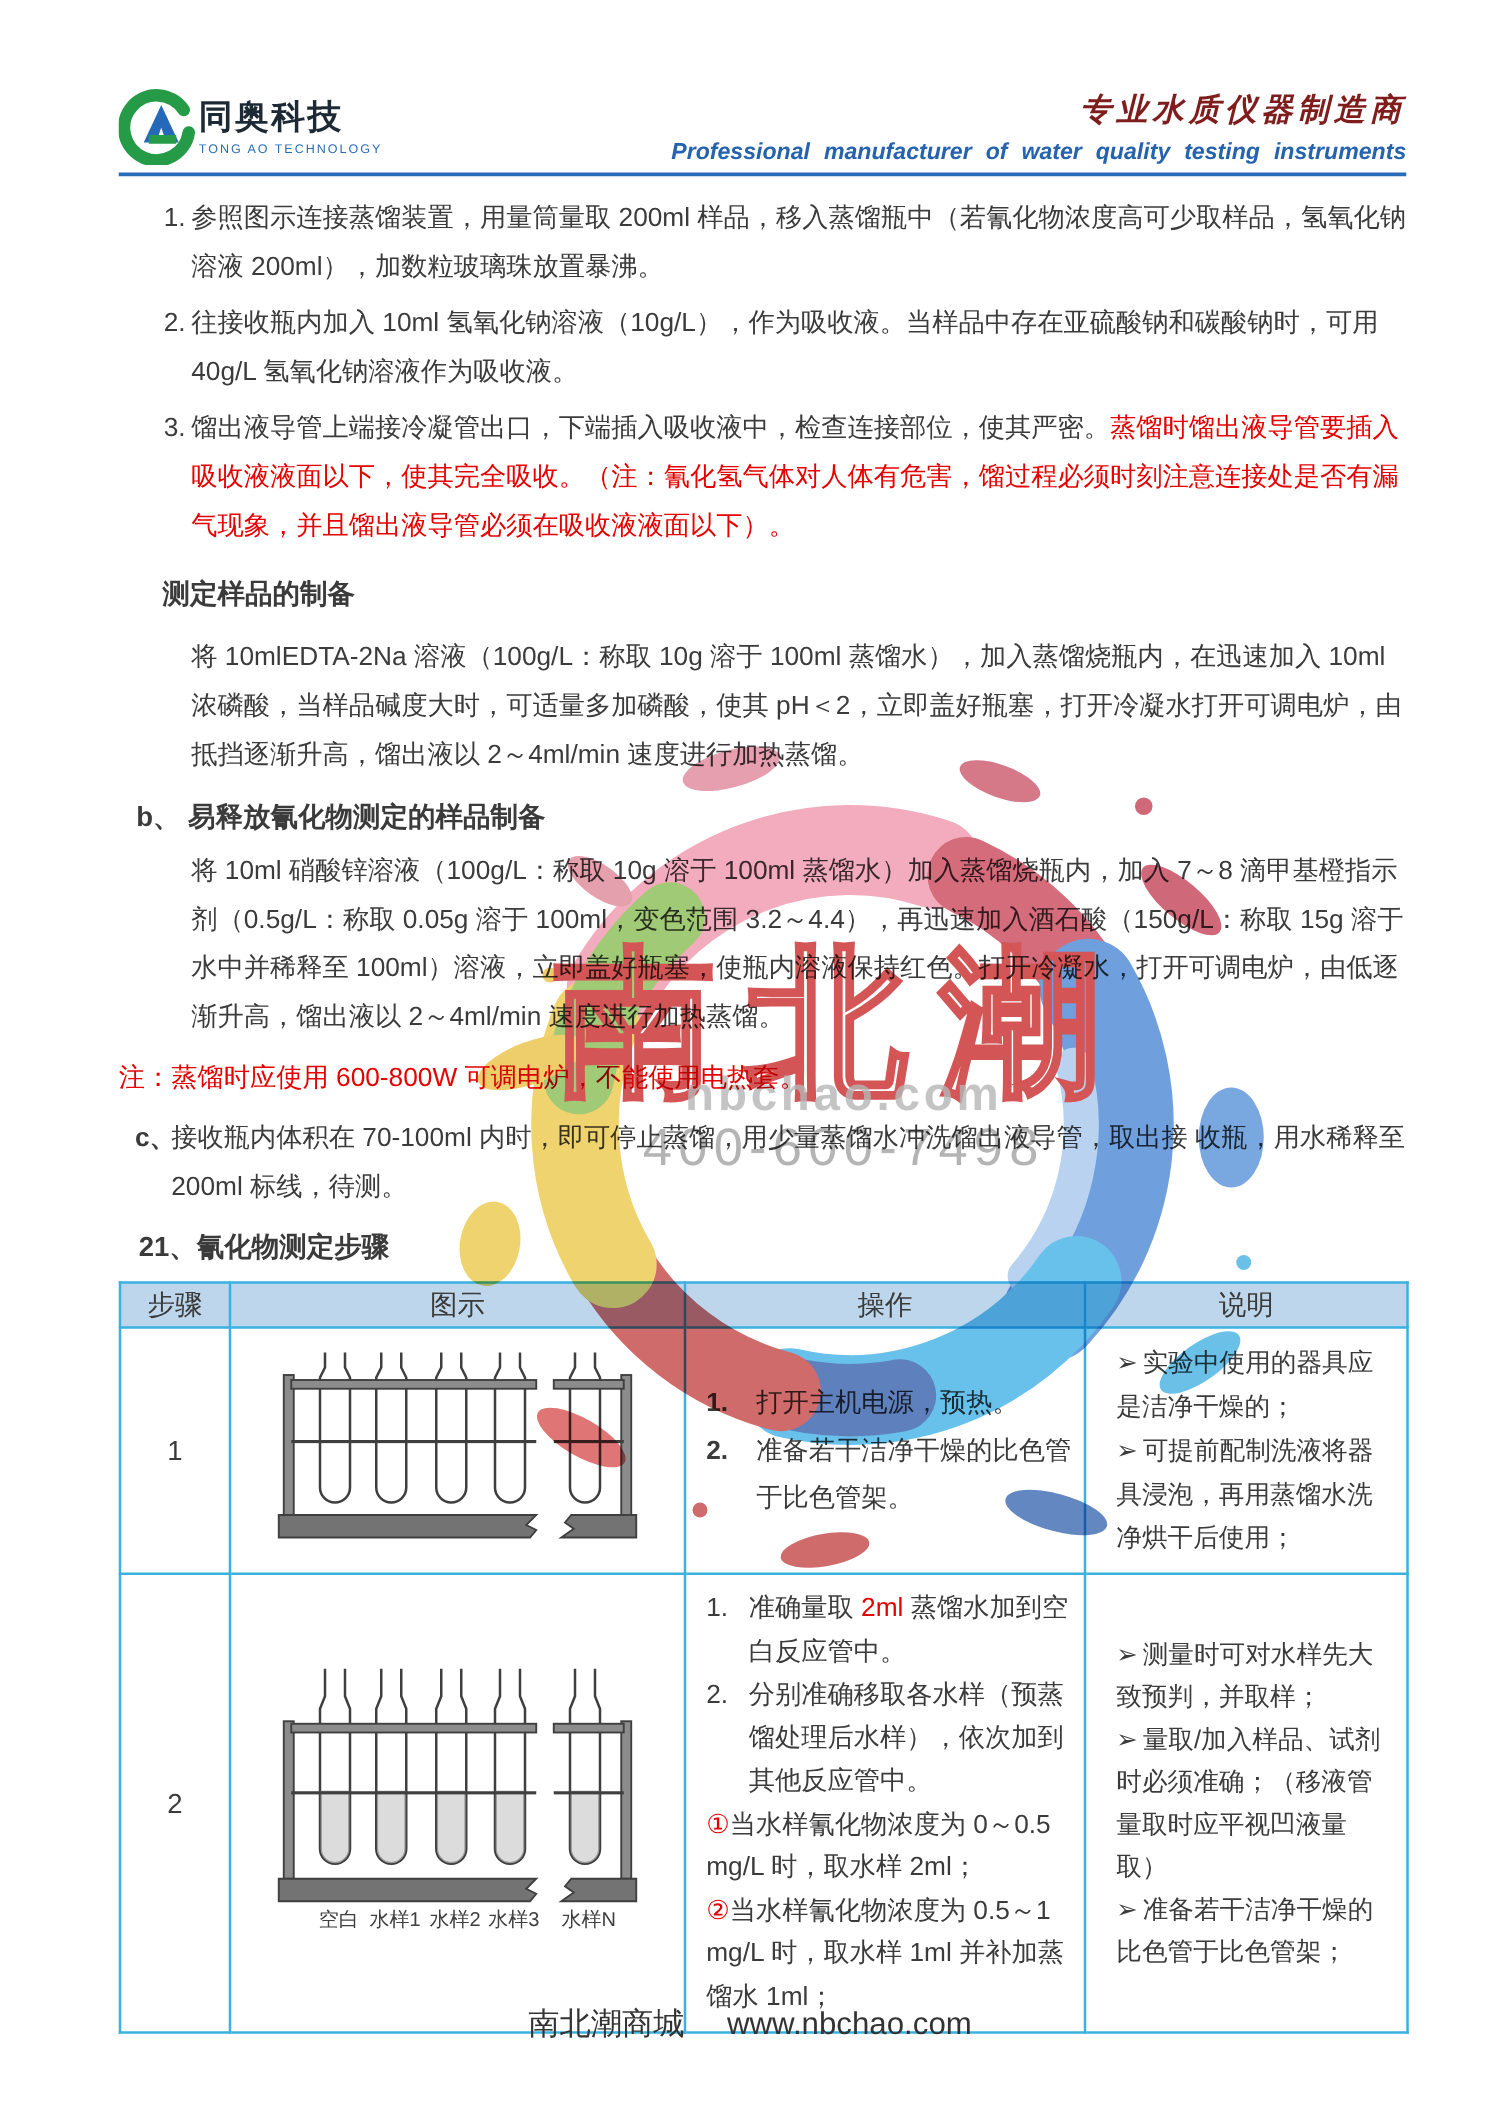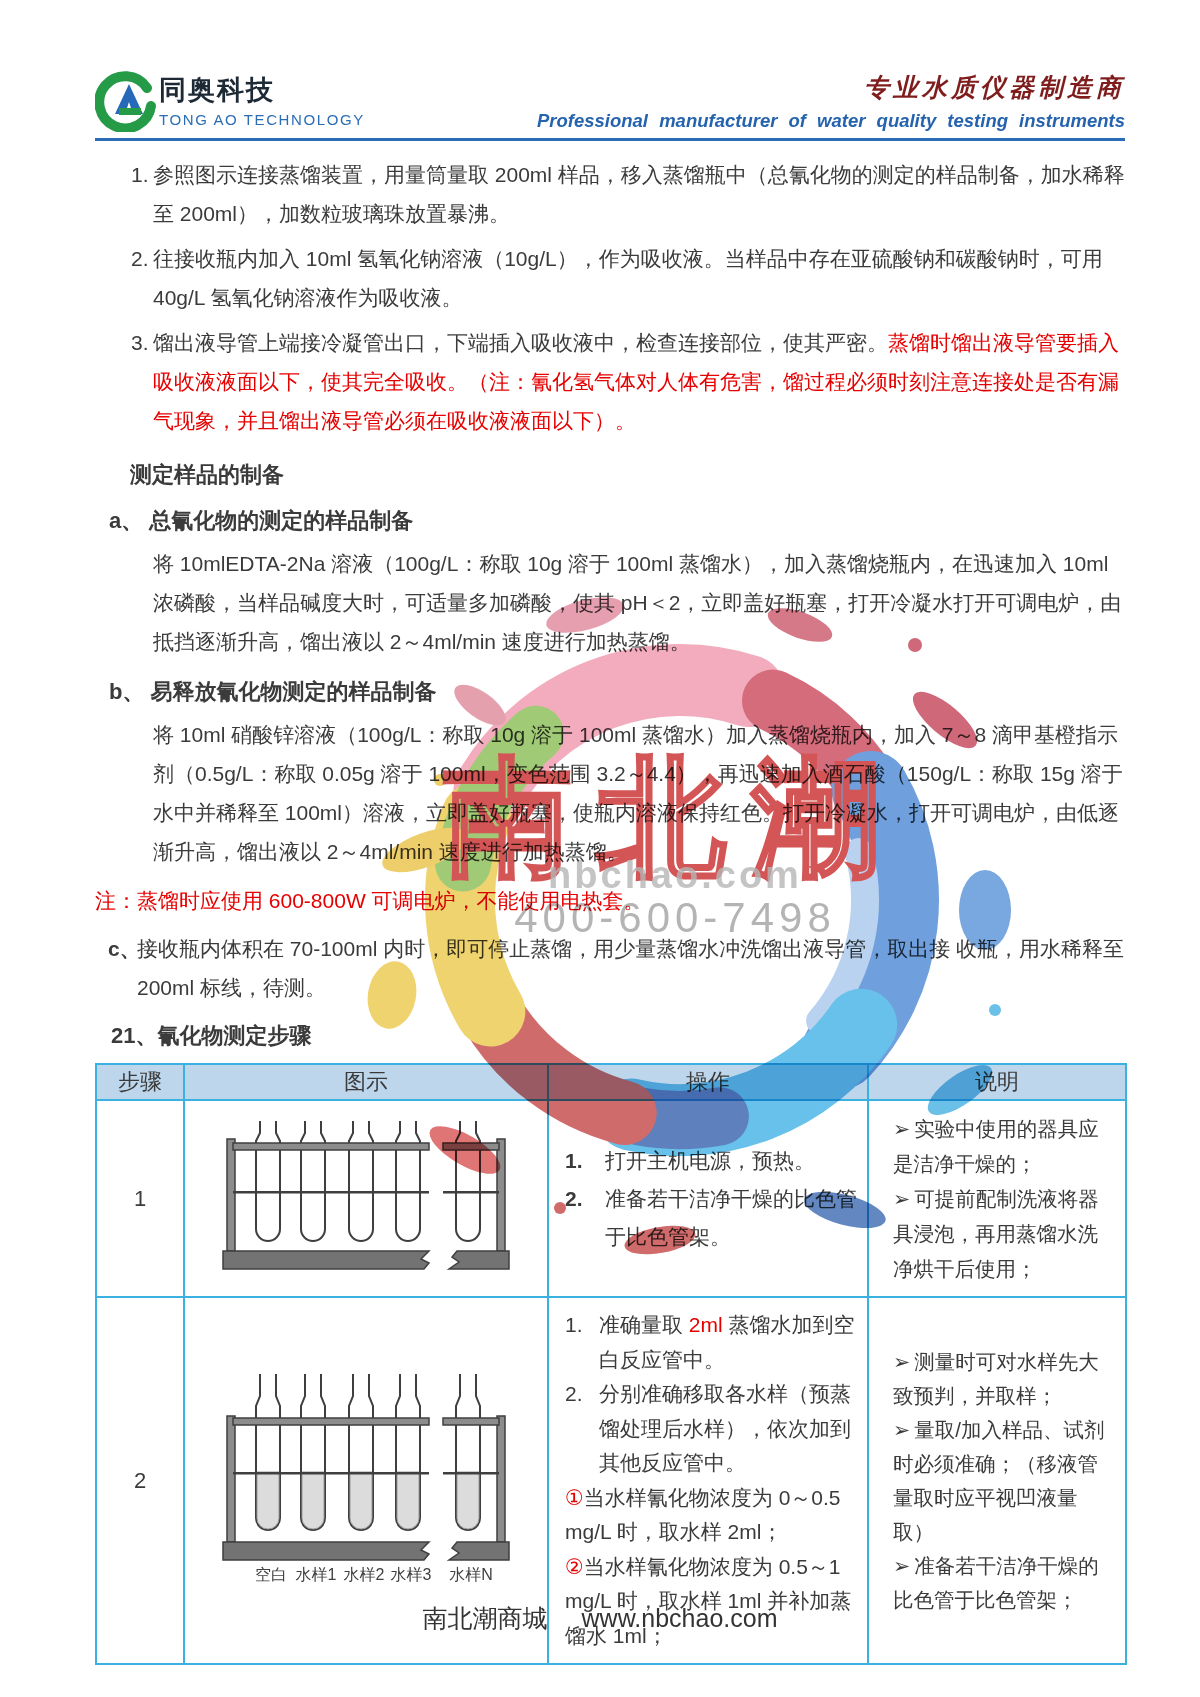--- a/index.html
+++ b/index.html
@@ -9,21 +9,21 @@
     background:#ffffff; overflow:hidden;
     font-family:"Liberation Sans","DejaVu Sans",sans-serif;
     color:#3b3b3b;
   }
   .content{ position:relative; z-index:1; padding:0 75px 0 95px; }
 
   
   .hdr{ display:flex; justify-content:space-between; align-items:flex-end; padding-top:68px; }
   .logo{ display:flex; align-items:center; gap:0; }
   .logo-txt .cn{ font-size:27px; font-weight:bold; color:#1d2a35; letter-spacing:2px; }
-  .logo-txt .en{ font-size:15px; color:#2a6db5; letter-spacing:1.6px; margin-top:3px; }
+  .logo-txt .en{ font-size:10px; color:#2a6db5; letter-spacing:1.6px; margin-top:3px; }
   .slogan{ text-align:right; }
   .slogan .cn{ font-size:25px; font-weight:bold; font-style:italic; color:#7f1d1d;
                font-family:"Liberation Serif","DejaVu Serif",serif; letter-spacing:4px; }
   .slogan .en{ font-size:18.5px; font-weight:bold; font-style:italic; color:#2563ae;
                margin-top:6px; word-spacing:6px; }
   .hdr-rule{ border-bottom:3px solid #2b6cb8; margin-top:6px; }
 
   
   .intro{ margin-top:14px; }
   .item{ position:relative; padding-left:58px; font-size:21px; line-height:39px; margin-top:6px; }
@@ -126,38 +126,35 @@
       <div class="slogan">
         <div class="cn">专业水质仪器制造商</div>
         <div class="en">Professional  manufacturer  of  water  quality  testing  instruments</div>
       </div>
     </div>
     <div class="hdr-rule"></div>
 
     <div class="intro">
       <div class="item">
         <span class="num">1.</span>
-        <span>参照图示连接蒸馏装置，用量筒量取 200ml 样品，移入蒸馏瓶中（总氰化物的测定的样品制备，加水稀释至 200ml），加数粒玻璃珠放置暴沸。</span>
+        <span>参照图示连接蒸馏装置，用量筒量取 200ml 样品，移入蒸馏瓶中（若氰化物浓度高可少取样品，氢氧化钠溶液 200ml），加数粒玻璃珠放置暴沸。</span>
       </div>
       <div class="item">
         <span class="num">2.</span>
         <span>往接收瓶内加入 10ml 氢氧化钠溶液（10g/L），作为吸收液。当样品中存在亚硫酸钠和碳酸钠时，可用 40g/L 氢氧化钠溶液作为吸收液。</span>
       </div>
       <div class="item">
         <span class="num">3.</span>
         <span>馏出液导管上端接冷凝管出口，下端插入吸收液中，检查连接部位，使其严密。</span><span class="red">蒸馏时馏出液导管要插入吸收液液面以下，使其完全吸收。（注：氰化氢气体对人体有危害，馏过程必须时刻注意连接处是否有漏气现象，并且馏出液导管必须在吸收液液面以下）。</span>
       </div>
     </div>
 
     <div class="sec-title">测定样品的制备</div>
 
     <div class="sub">
-      <div class="sub-h">
-        <span class="lbl">a、</span><span>总氰化物的测定的样品制备</span>
-      </div>
       <div class="para">将 10mlEDTA-2Na 溶液（100g/L：称取 10g 溶于 100ml 蒸馏水），加入蒸馏烧瓶内，在迅速加入 10ml 浓磷酸，当样品碱度大时，可适量多加磷酸，使其 pH＜2，立即盖好瓶塞，打开冷凝水打开可调电炉，由抵挡逐渐升高，馏出液以 2～4ml/min 速度进行加热蒸馏。</div>
     </div>
 
     <div class="sub">
       <div class="sub-h">
         <span class="lbl">b、</span><span>易释放氰化物测定的样品制备</span>
       </div>
       <div class="para">将 10ml 硝酸锌溶液（100g/L：称取 10g 溶于 100ml 蒸馏水）加入蒸馏烧瓶内，加入 7～8 滴甲基橙指示剂（0.5g/L：称取 0.05g 溶于 100ml，变色范围 3.2～4.4），再迅速加入酒石酸（150g/L：称取 15g 溶于水中并稀释至 100ml）溶液，立即盖好瓶塞，使瓶内溶液保持红色。打开冷凝水，打开可调电炉，由低逐渐升高，馏出液以 2～4ml/min 速度进行加热蒸馏。</div>
     </div>
 

